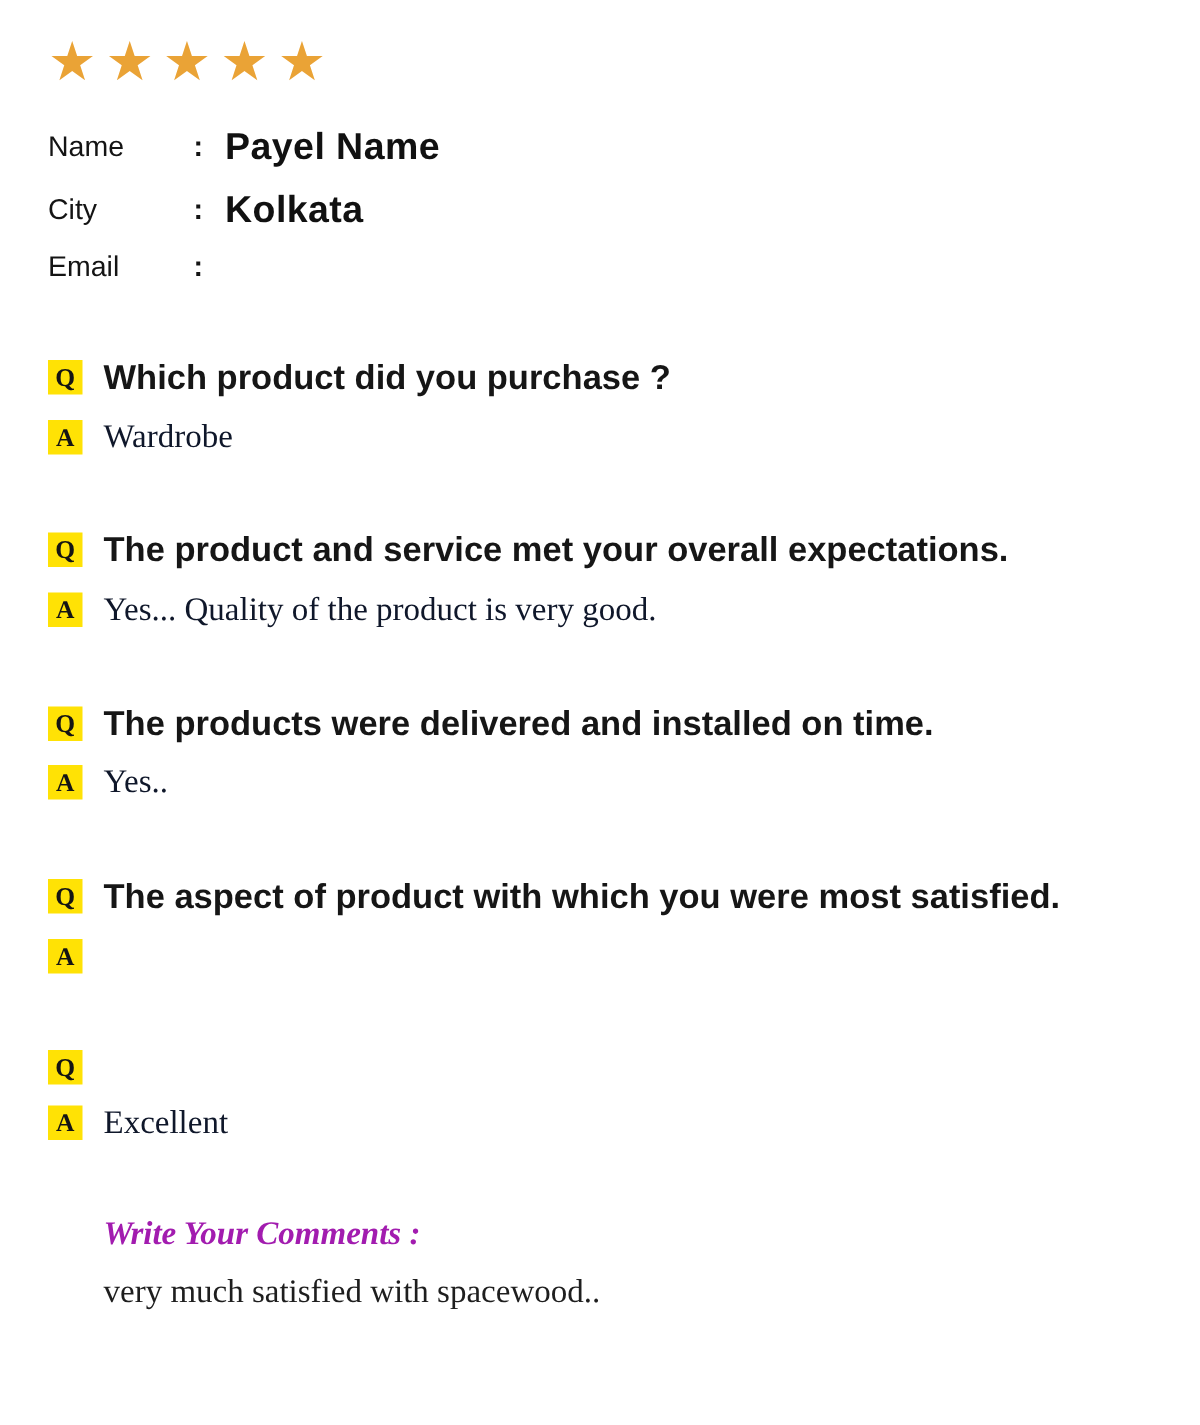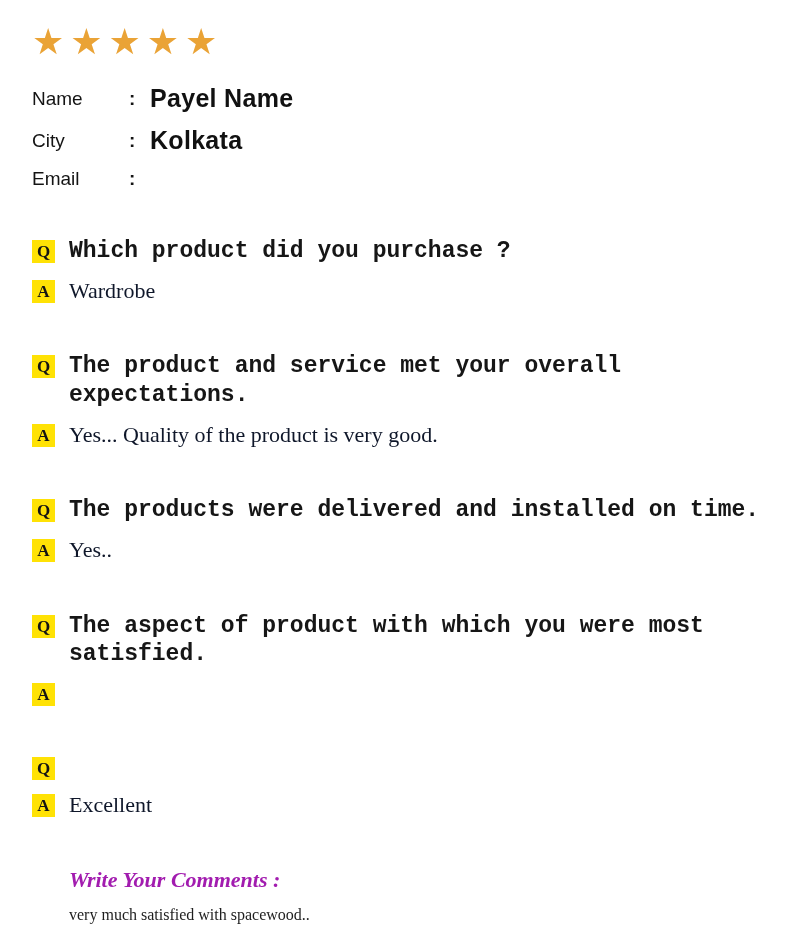--- a/index.html
+++ b/index.html
@@ -78,21 +78,21 @@
     color: #141414;
     font-family: "Liberation Serif", serif;
     font-weight: bold;
     font-size: 17px;
     line-height: 1;
     display: flex;
     align-items: center;
     justify-content: center;
   }
   .q-text {
-    font-family: Liberation Mono, monospace;
+    font-family: Liberation Sans, sans-serif;
     font-weight: bold;
     font-size: 23px;
     line-height: 1.25;
     color: #161616;
   }
   .a-text {
     font-family: "Liberation Serif", serif;
     font-size: 22px;
     line-height: 1.25;
     color: #0f172a;
@@ -106,21 +106,21 @@
   .comments-title {
     font-family: "Liberation Serif", serif;
     font-weight: bold;
     font-style: italic;
     font-size: 22px;
     color: #a21caf;
   }
   .comments-text {
     margin-top: 13px;
     font-family: "Liberation Serif", serif;
-    font-size: 16px;
+    font-size: 22px;
     color: #1e1e1e;
   }
 </style>
 </head>
 <body>
 
 <div class="page">
 
   <div class="stars">★★★★★</div>
 

